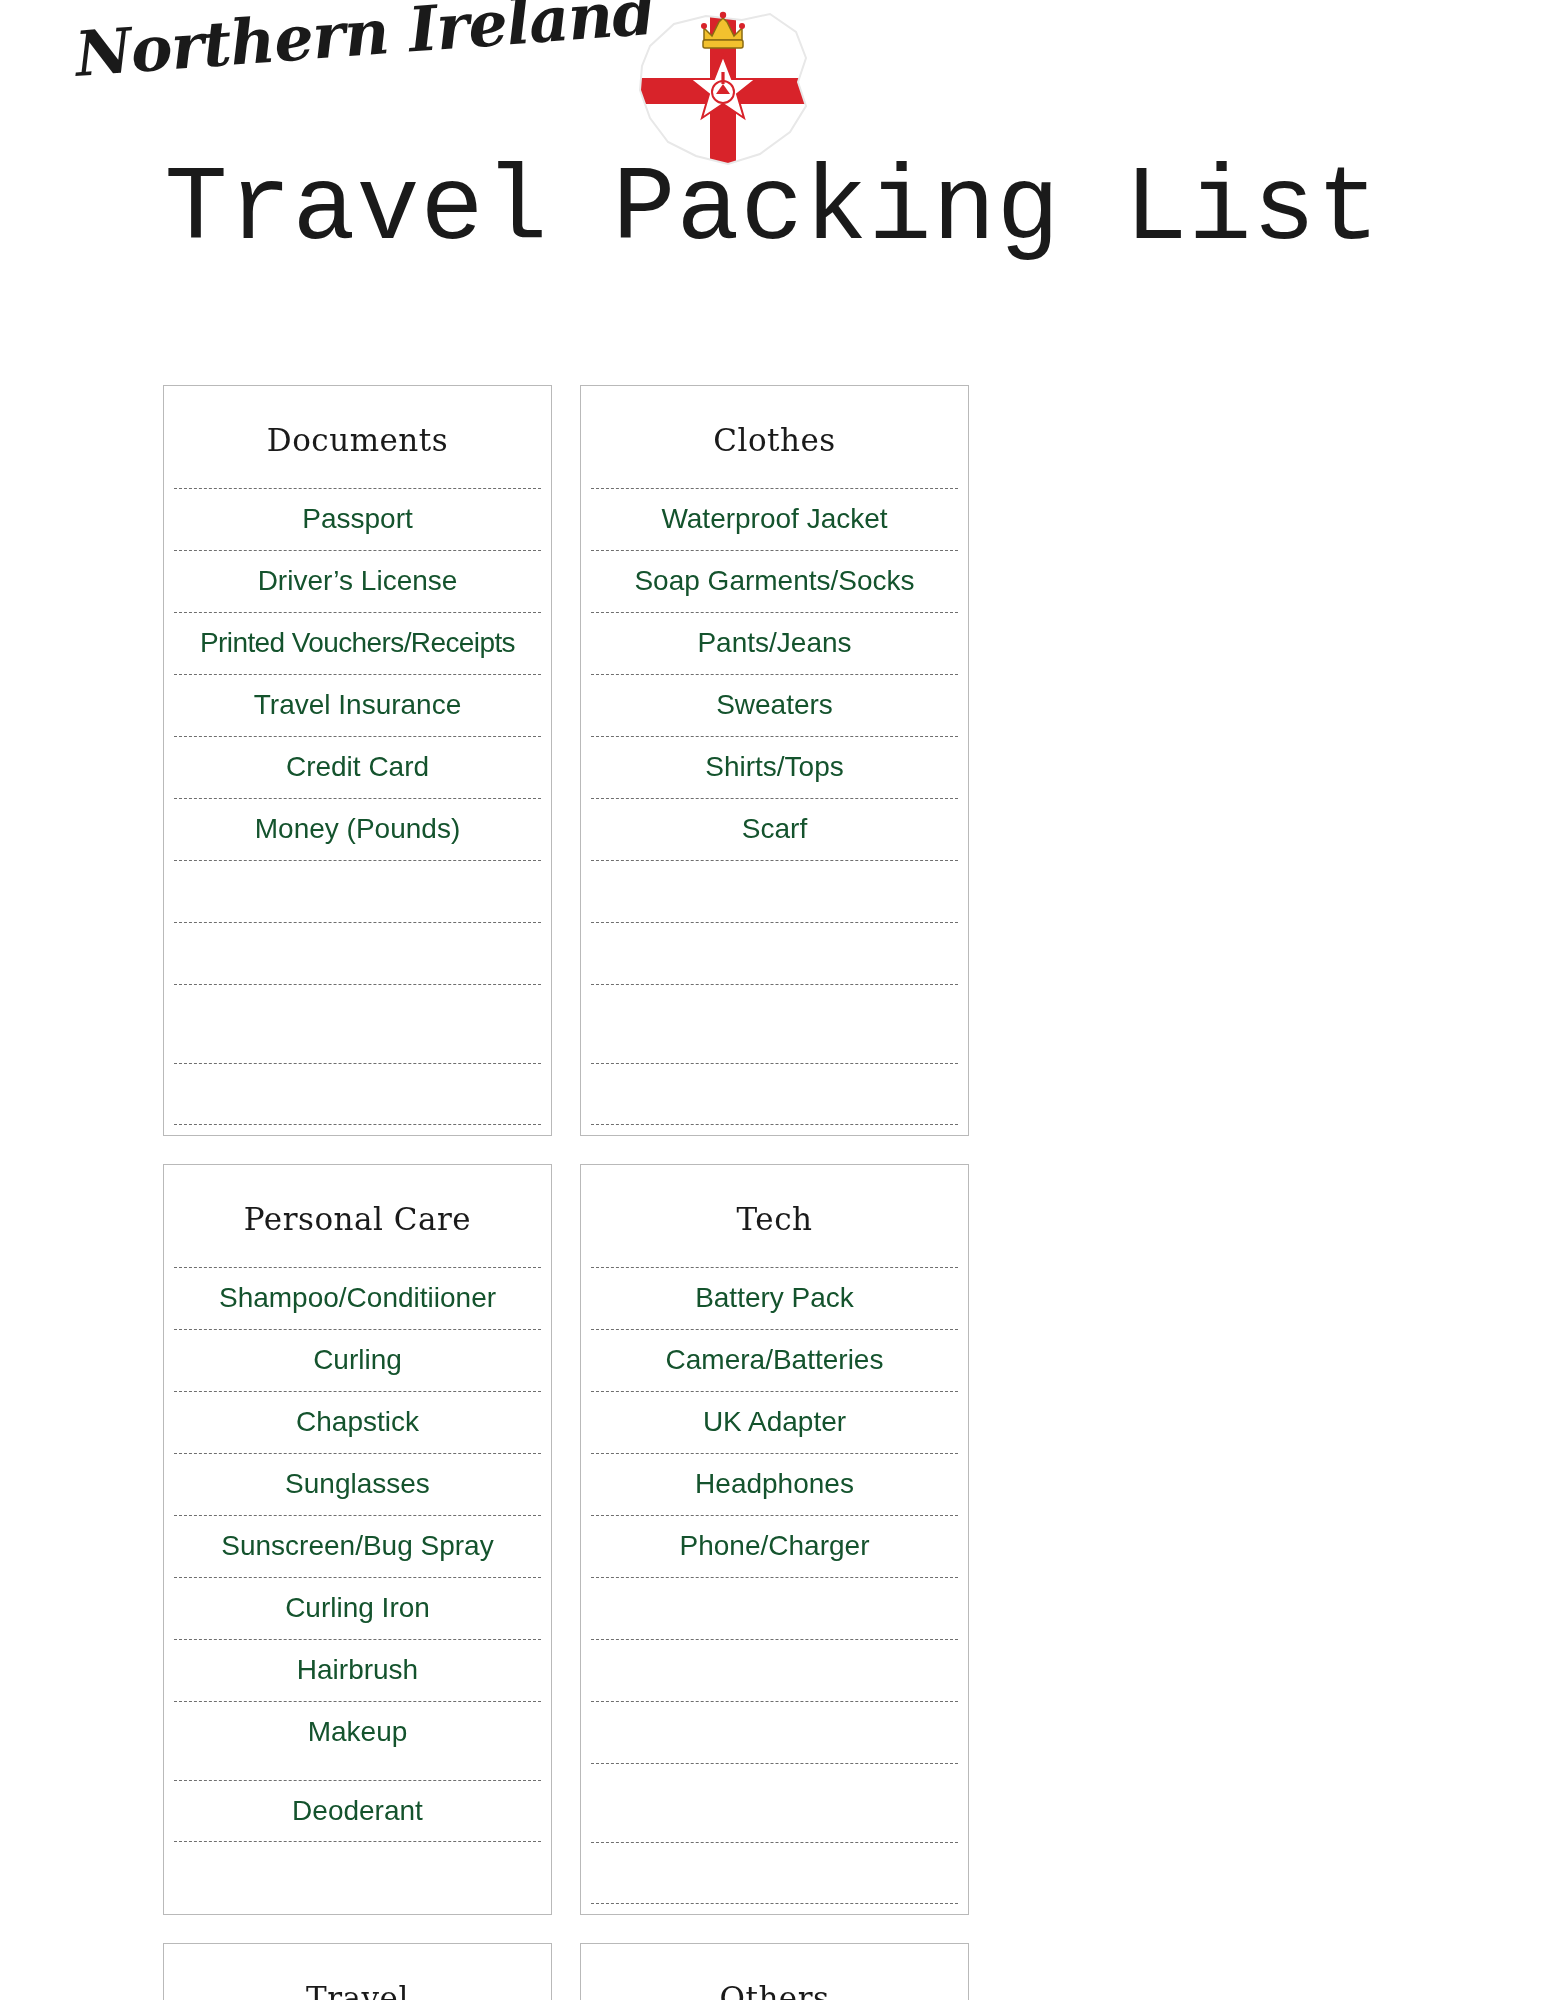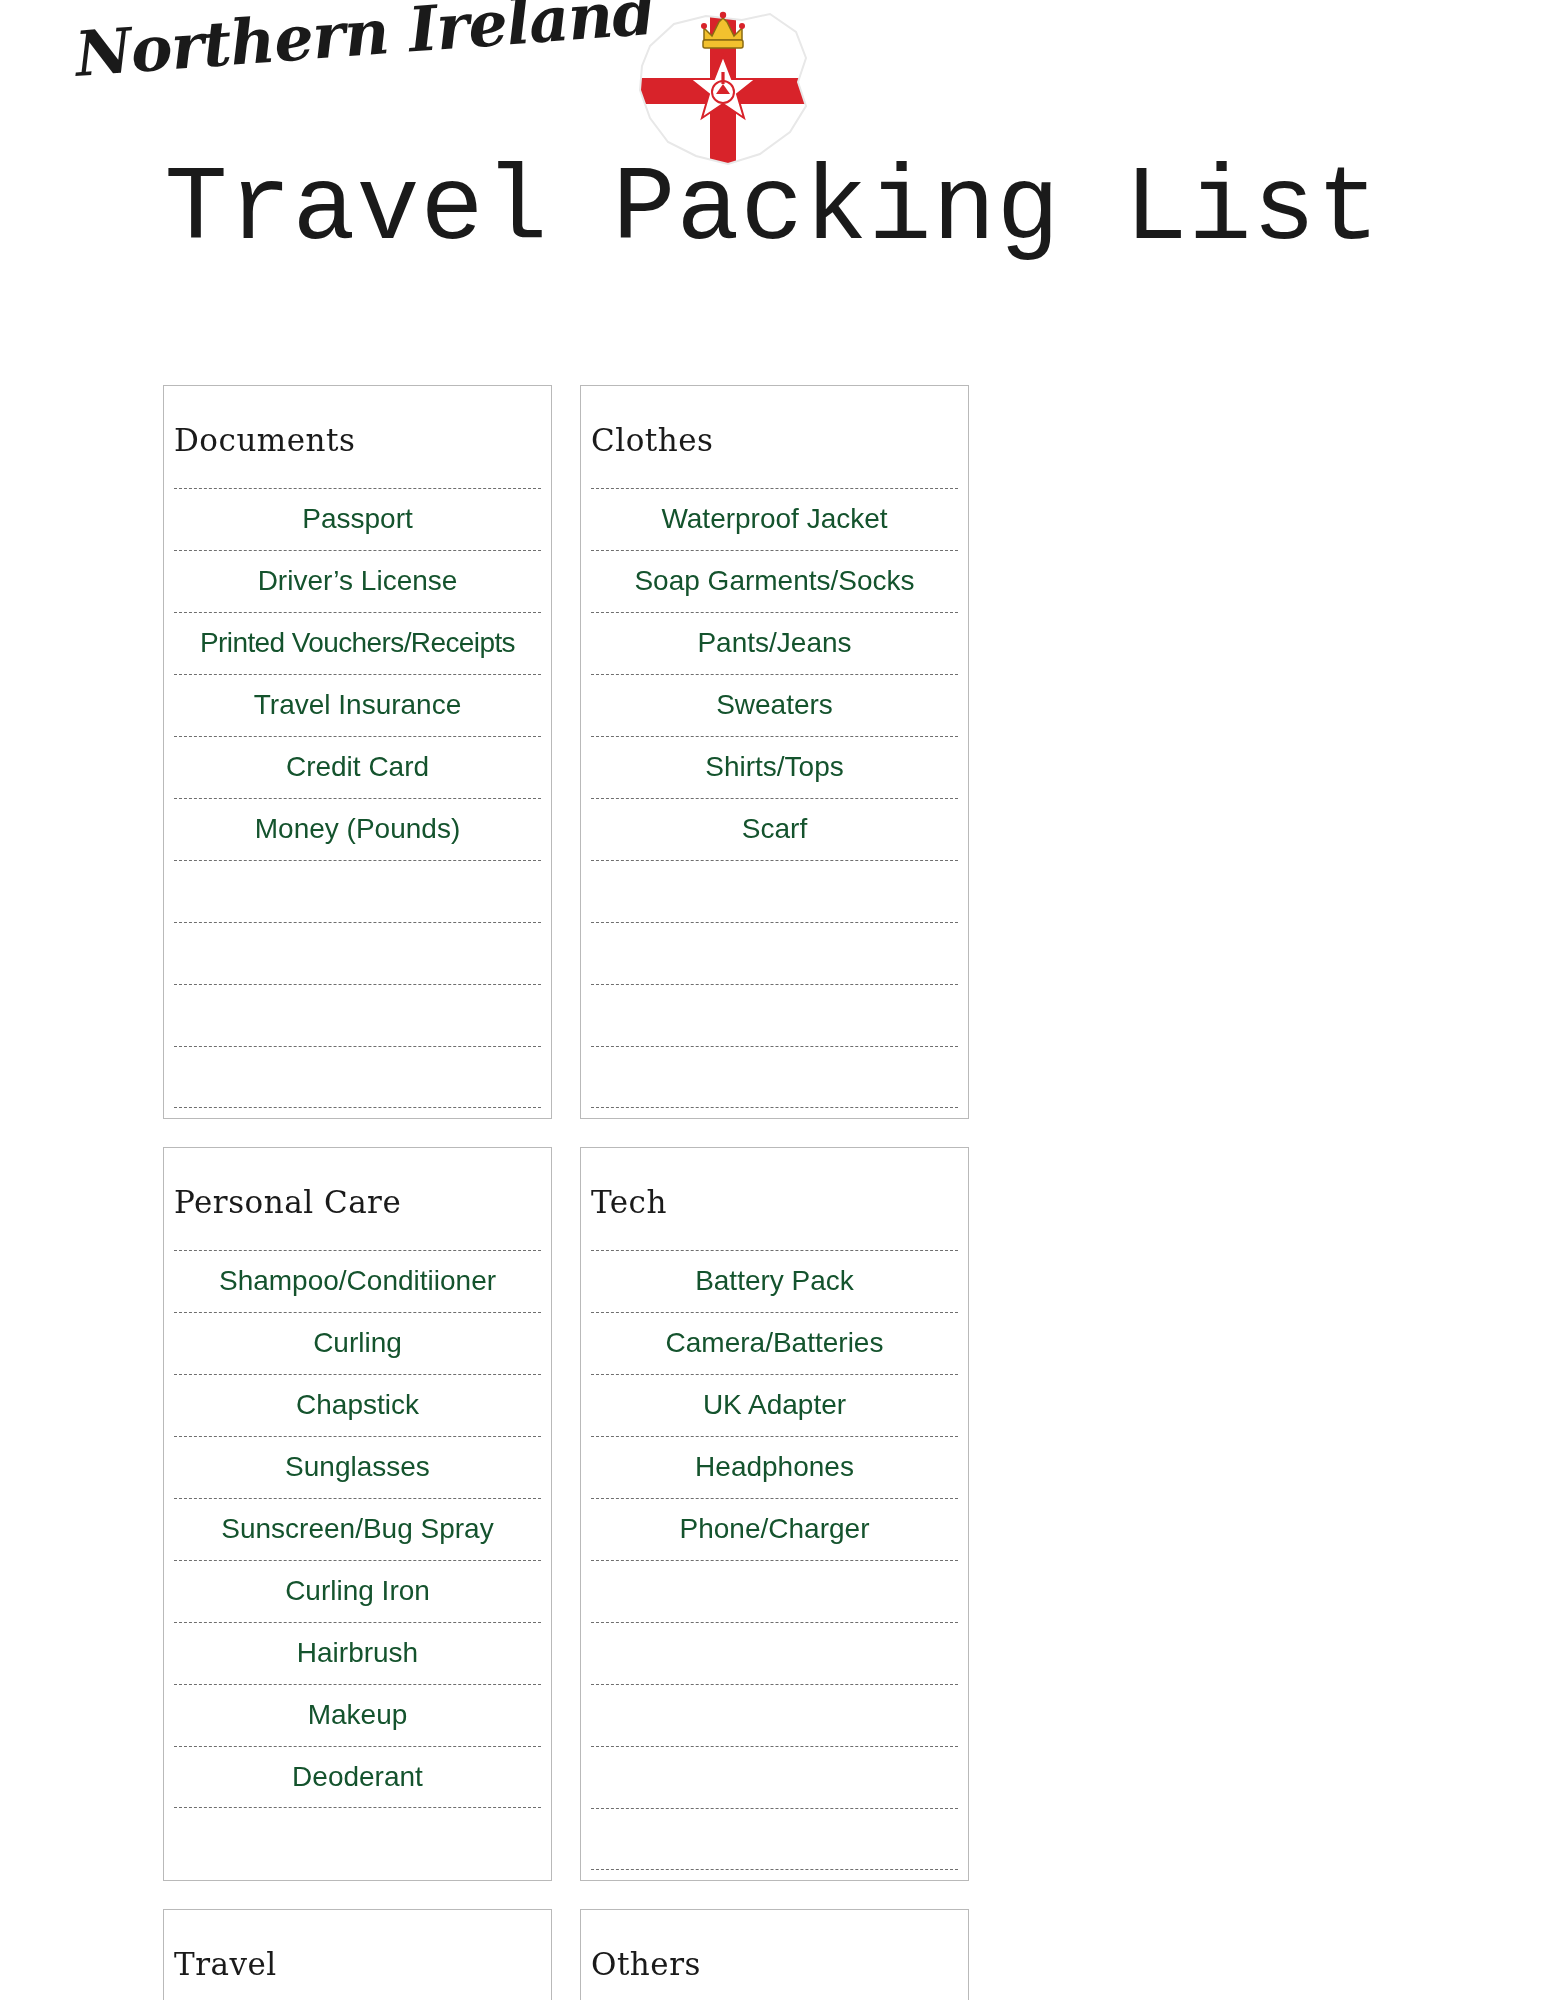--- a/index.html
+++ b/index.html
@@ -79,36 +79,38 @@
     width: 389px;
     box-sizing: border-box;
     border: 1px solid #b9b9b9;
     background: #fff;
     padding: 0 10px 10px 10px;
   }
 
   .card-title {
     font-family: "DejaVu Serif", serif;
     font-size: 31px;
+    text-align: center;
     padding: 36px 0 30px 0;
     letter-spacing: 0.5px;
   }
 
   .rows { display: block; }
 
   .row {
     border-top: 1px dashed #6f6f6f;
     height: 62px;
     display: flex;
     align-items: center;
     justify-content: center;
     box-sizing: border-box;
   }
   .row:last-child {
     border-bottom: 1px dashed #6f6f6f;
+    margin-top: 17px;
   }
   .row-text {
     font-size: 28px;
     line-height: 1.1;
     text-align: center;
     white-space: nowrap;
     color: #14532d;
   }
   .row .row-text.tight { letter-spacing: -0.6px; }
 </style>

